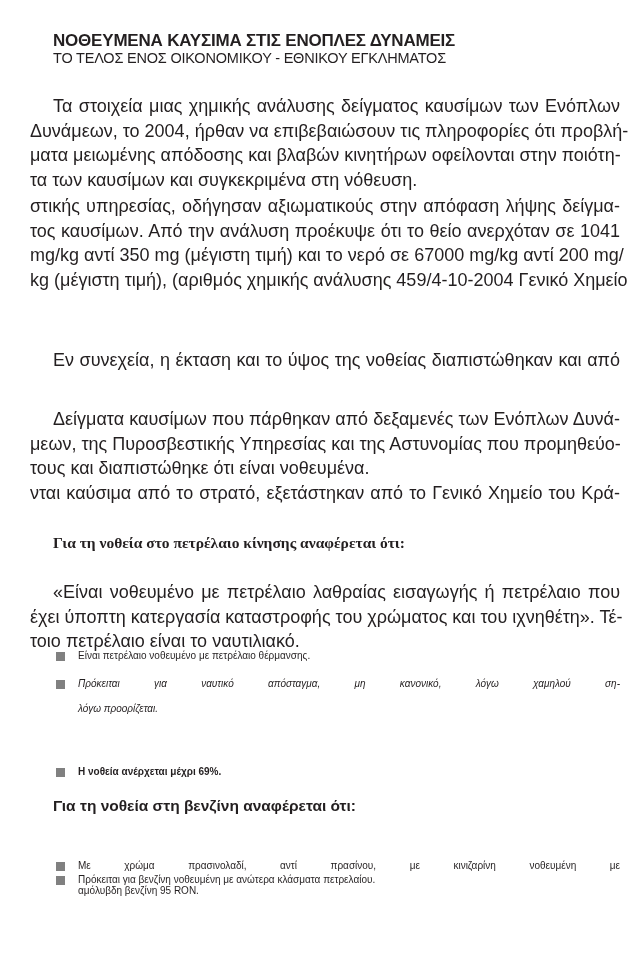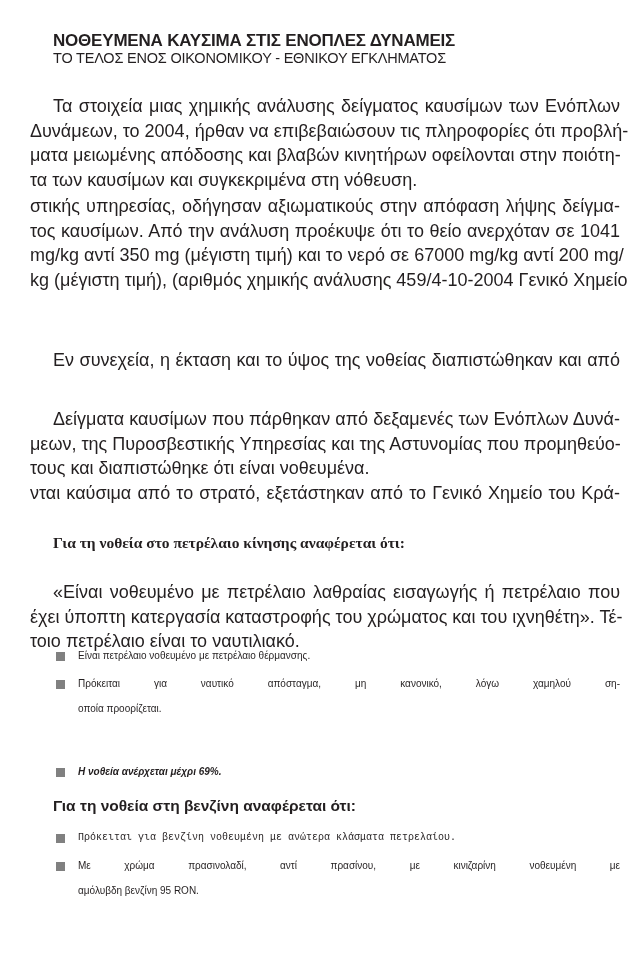--- a/index.html
+++ b/index.html
@@ -126,38 +126,38 @@
     <span class="line last">τοιο πετρέλαιο είναι το ναυτιλιακό.</span>
   </div>
 
   <div class="bullet" style="top:644px;">
     <span class="sq"></span>
     <div class="btext">
       <span class="line last">Είναι πετρέλαιο νοθευμένο με πετρέλαιο θέρμανσης.</span>
     </div>
   </div>
 
-  <div class="bullet" style="top:672px;">
+  <div class="bullet" style="top:672px;font-style:italic;">
     <span class="sq"></span>
     <div class="btext">
       <span class="line">Πρόκειται για ναυτικό απόσταγμα, μη κανονικό, λόγω χαμηλού ση-</span>
-      <span class="line last">οποία προορίζεται.</span>
+      <span class="line last">λόγω προορίζεται.</span>
     </div>
   </div>
 
-  <div class="bullet bold" style="top:760px;font-style:italic;">
+  <div class="bullet bold" style="top:760px;">
     <span class="sq"></span>
     <div class="btext">
       <span class="line last">Η νοθεία ανέρχεται μέχρι 69%.</span>
     </div>
   </div>
 
   <div class="heading" style="top:797px;">Για τη νοθεία στη βενζίνη αναφέρεται ότι:</div>
 
-  <div class="bullet" style="top:826px;font-family:Liberation Mono, monospace;">
+  <div class="bullet" style="top:868px;">
     <span class="sq"></span>
     <div class="btext">
       <span class="line last">Πρόκειται για βενζίνη νοθευμένη με ανώτερα κλάσματα πετρελαίου.</span>
     </div>
   </div>
 
   <div class="bullet" style="top:854px;">
     <span class="sq"></span>
     <div class="btext">
       <span class="line">Με χρώμα πρασινολαδί, αντί πρασίνου, με κινιζαρίνη νοθευμένη με</span>

